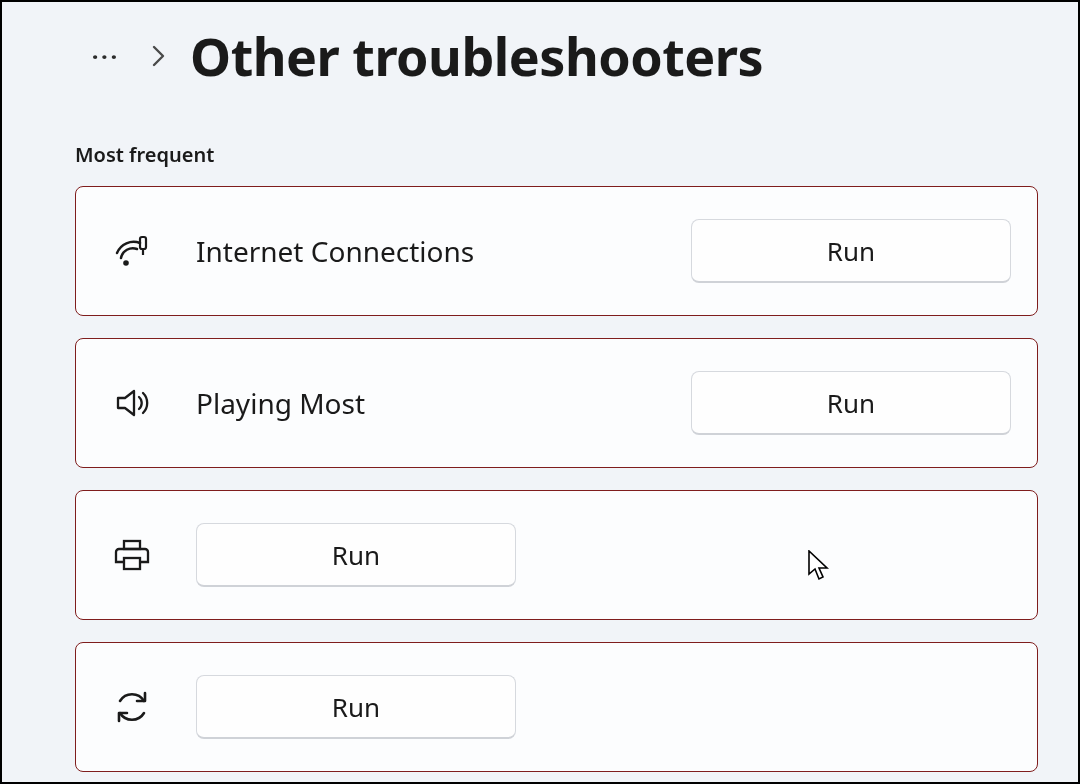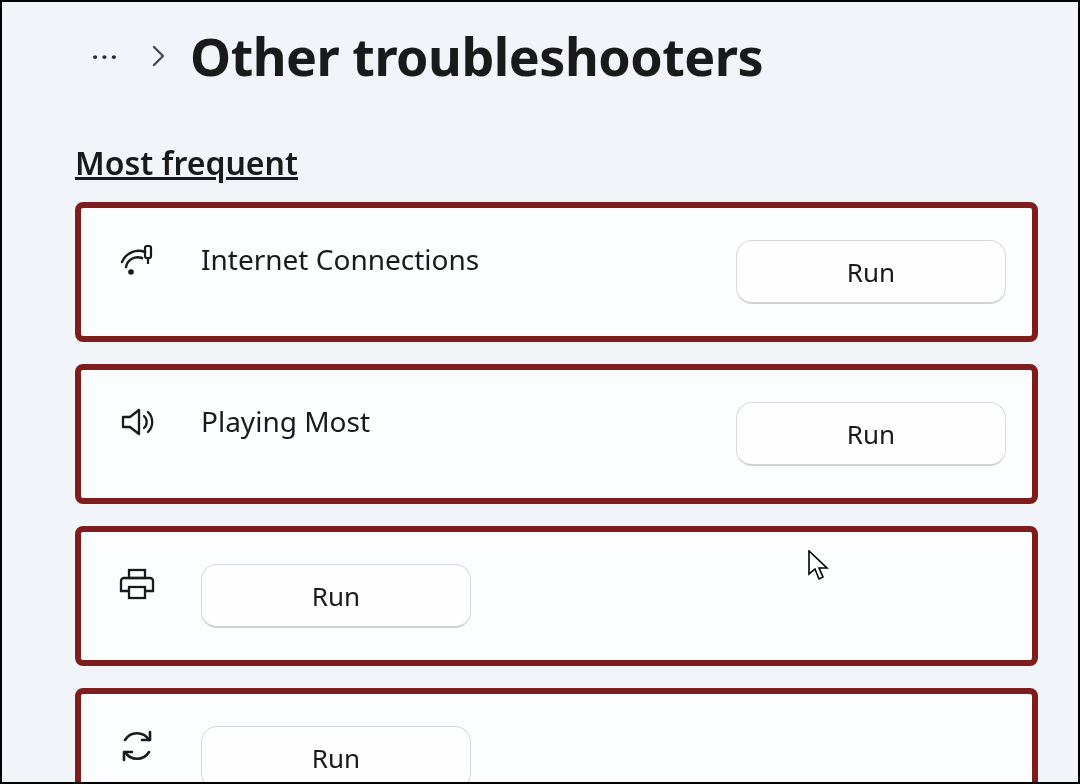--- a/index.html
+++ b/index.html
@@ -38,61 +38,61 @@
       color: #4a4a4a;
       font-size: 20px;
       margin: 0 6px 0 6px;
     }
     .page-title {
       font-size: 52px;
       font-weight: 700;
       letter-spacing: -0.5px;
     }
     .section-heading {
-      font-size: 32px;
+      font-size: 20px;
       font-weight: 600;
       margin: 50px 0 18px 73px;
-      text-decoration: underline;
     }
     .card-list {
       display: flex;
       flex-direction: column;
       gap: 22px;
       padding: 0 40px 0 73px;
     }
     .card {
       background: #fcfdfe;
-      border: 6px solid #7f1d1d;
+      border: 1px solid #7f1d1d;
       border-radius: 8px;
       display: flex;
+      align-items: center;
       padding: 32px 26px 32px 36px;
     }
     .card-icon {
       width: 40px;
       height: 40px;
       display: flex;
       align-items: center;
       justify-content: center;
       color: #1a1a1a;
       margin-right: 44px;
       flex-shrink: 0;
     }
     .card-label {
       font-size: 28px;
       font-weight: 400;
       color: #1a1a1a;
       flex: 1;
     }
     .run-button {
-      width: 270px;
+      width: 320px;
       height: 64px;
       background: #fefefe;
       border: 1px solid #d6d9de;
       border-bottom: 2px solid #cfd2d7;
-      border-radius: 16px;
+      border-radius: 8px;
       font-size: 26px;
       font-family: inherit;
       color: #1a1a1a;
       cursor: pointer;
     }
     .cursor {
       position: absolute;
       left: 806px;
       top: 548px;
       pointer-events: none;

